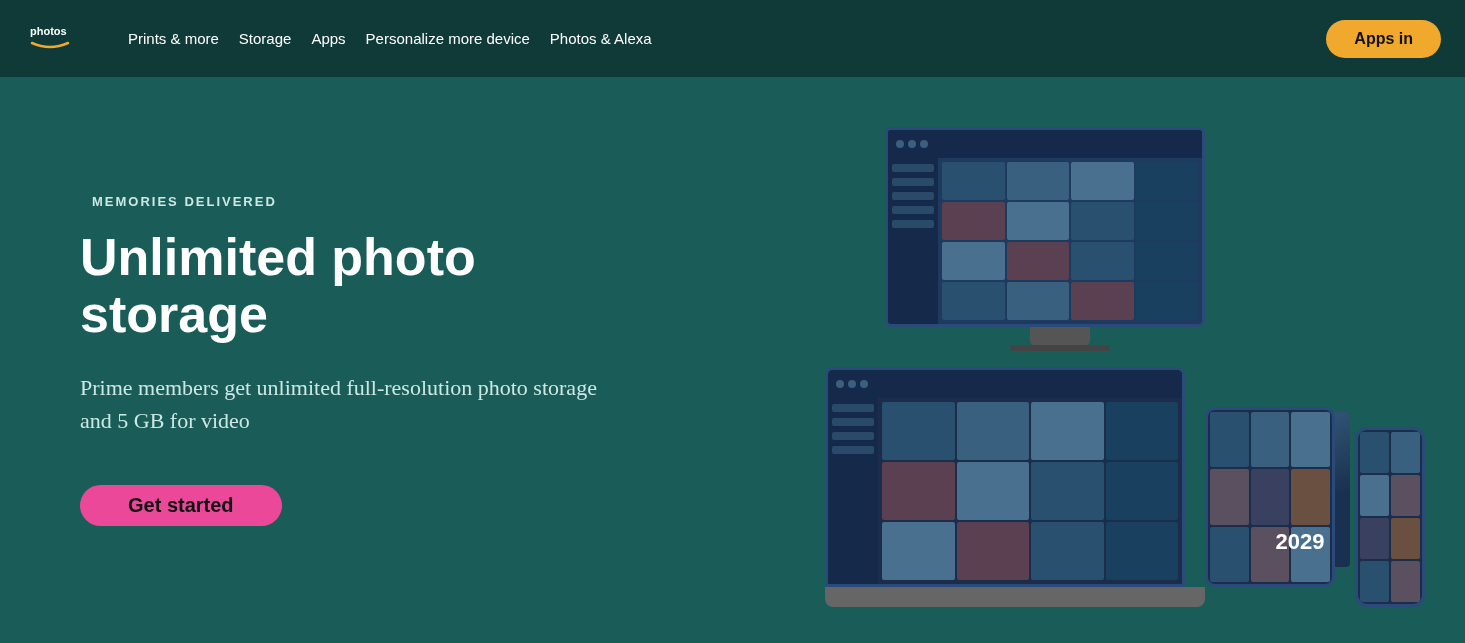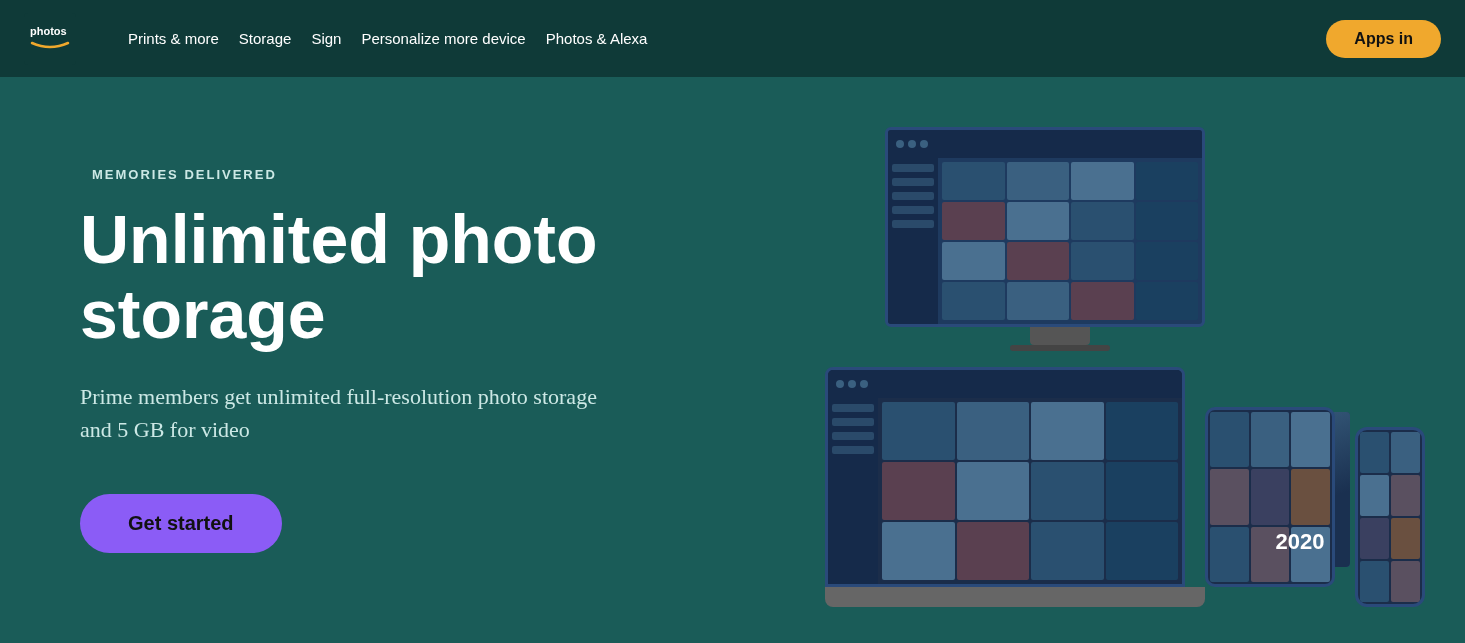--- a/index.html
+++ b/index.html
@@ -72,41 +72,41 @@
       font-size: 13px;
       font-weight: bold;
       letter-spacing: 2px;
       text-transform: uppercase;
       margin-bottom: 20px;
       padding-left: 12px;
     }
 
     .hero-title {
       color: white;
-      font-size: 68px;
+      font-size: 52px;
       font-weight: 900;
       line-height: 1.1;
       margin-bottom: 28px;
     }
 
     .hero-subtitle {
       color: #cce8e5;
       font-size: 22px;
       line-height: 1.5;
       margin-bottom: 48px;
       max-width: 520px;
       font-family: Liberation Serif, serif;
     }
 
     .get-started-btn {
-      background-color: #8b5cf6;
+      background-color: #ec4899;
       color: #111;
       border: none;
       border-radius: 32px;
-      padding: 18px 48px;
+      padding: 9px 48px;
       font-size: 20px;
       font-weight: bold;
       cursor: pointer;
       display: inline-block;
     }
 
     
     .hero-image {
       position: absolute;
       right: 40px;
@@ -327,21 +327,21 @@
     <svg width="52" height="52" viewBox="0 0 52 52">
       <rect width="52" height="52" rx="4" fill="#0f3a38"></rect>
       <text x="6" y="22" font-size="11" fill="white" font-weight="bold">photos</text>
       <path d="M8 30 Q26 38 44 30" stroke="#f0a82d" stroke-width="2.5" fill="none" stroke-linecap="round"></path>
     </svg>
   </div>
 
   <nav>
     <a href="#">Prints &amp; more</a>
     <a href="#">Storage</a>
-    <a href="#">Sign</a>
+    <a href="#">Apps</a>
     <a href="#">Personalize more device</a>
     <a href="#">Photos &amp; Alexa</a>
   </nav>
 
   <button class="sign-in-btn">Apps in</button>
 </header>
 
 <section class="hero">
   <div class="hero-content">
     <p class="hero-eyebrow">MEMORIES DELIVERED</p>
@@ -422,21 +422,21 @@
             <div class="photo-thumb"></div>
             <div class="photo-thumb"></div>
           </div>
         </div>
       </div>
       <div class="laptop-base"></div>
     </div>
 
     <div class="device-yearbook">
       <div class="yearbook-cover-img"></div>
-      <span class="yearbook-year">2020</span>
+      <span class="yearbook-year">2029</span>
     </div>
 
     <div class="device-tablet">
       <div class="photo-grid">
         <div class="photo-cell"></div>
         <div class="photo-cell"></div>
         <div class="photo-cell"></div>
         <div class="photo-cell"></div>
         <div class="photo-cell"></div>
         <div class="photo-cell"></div>

